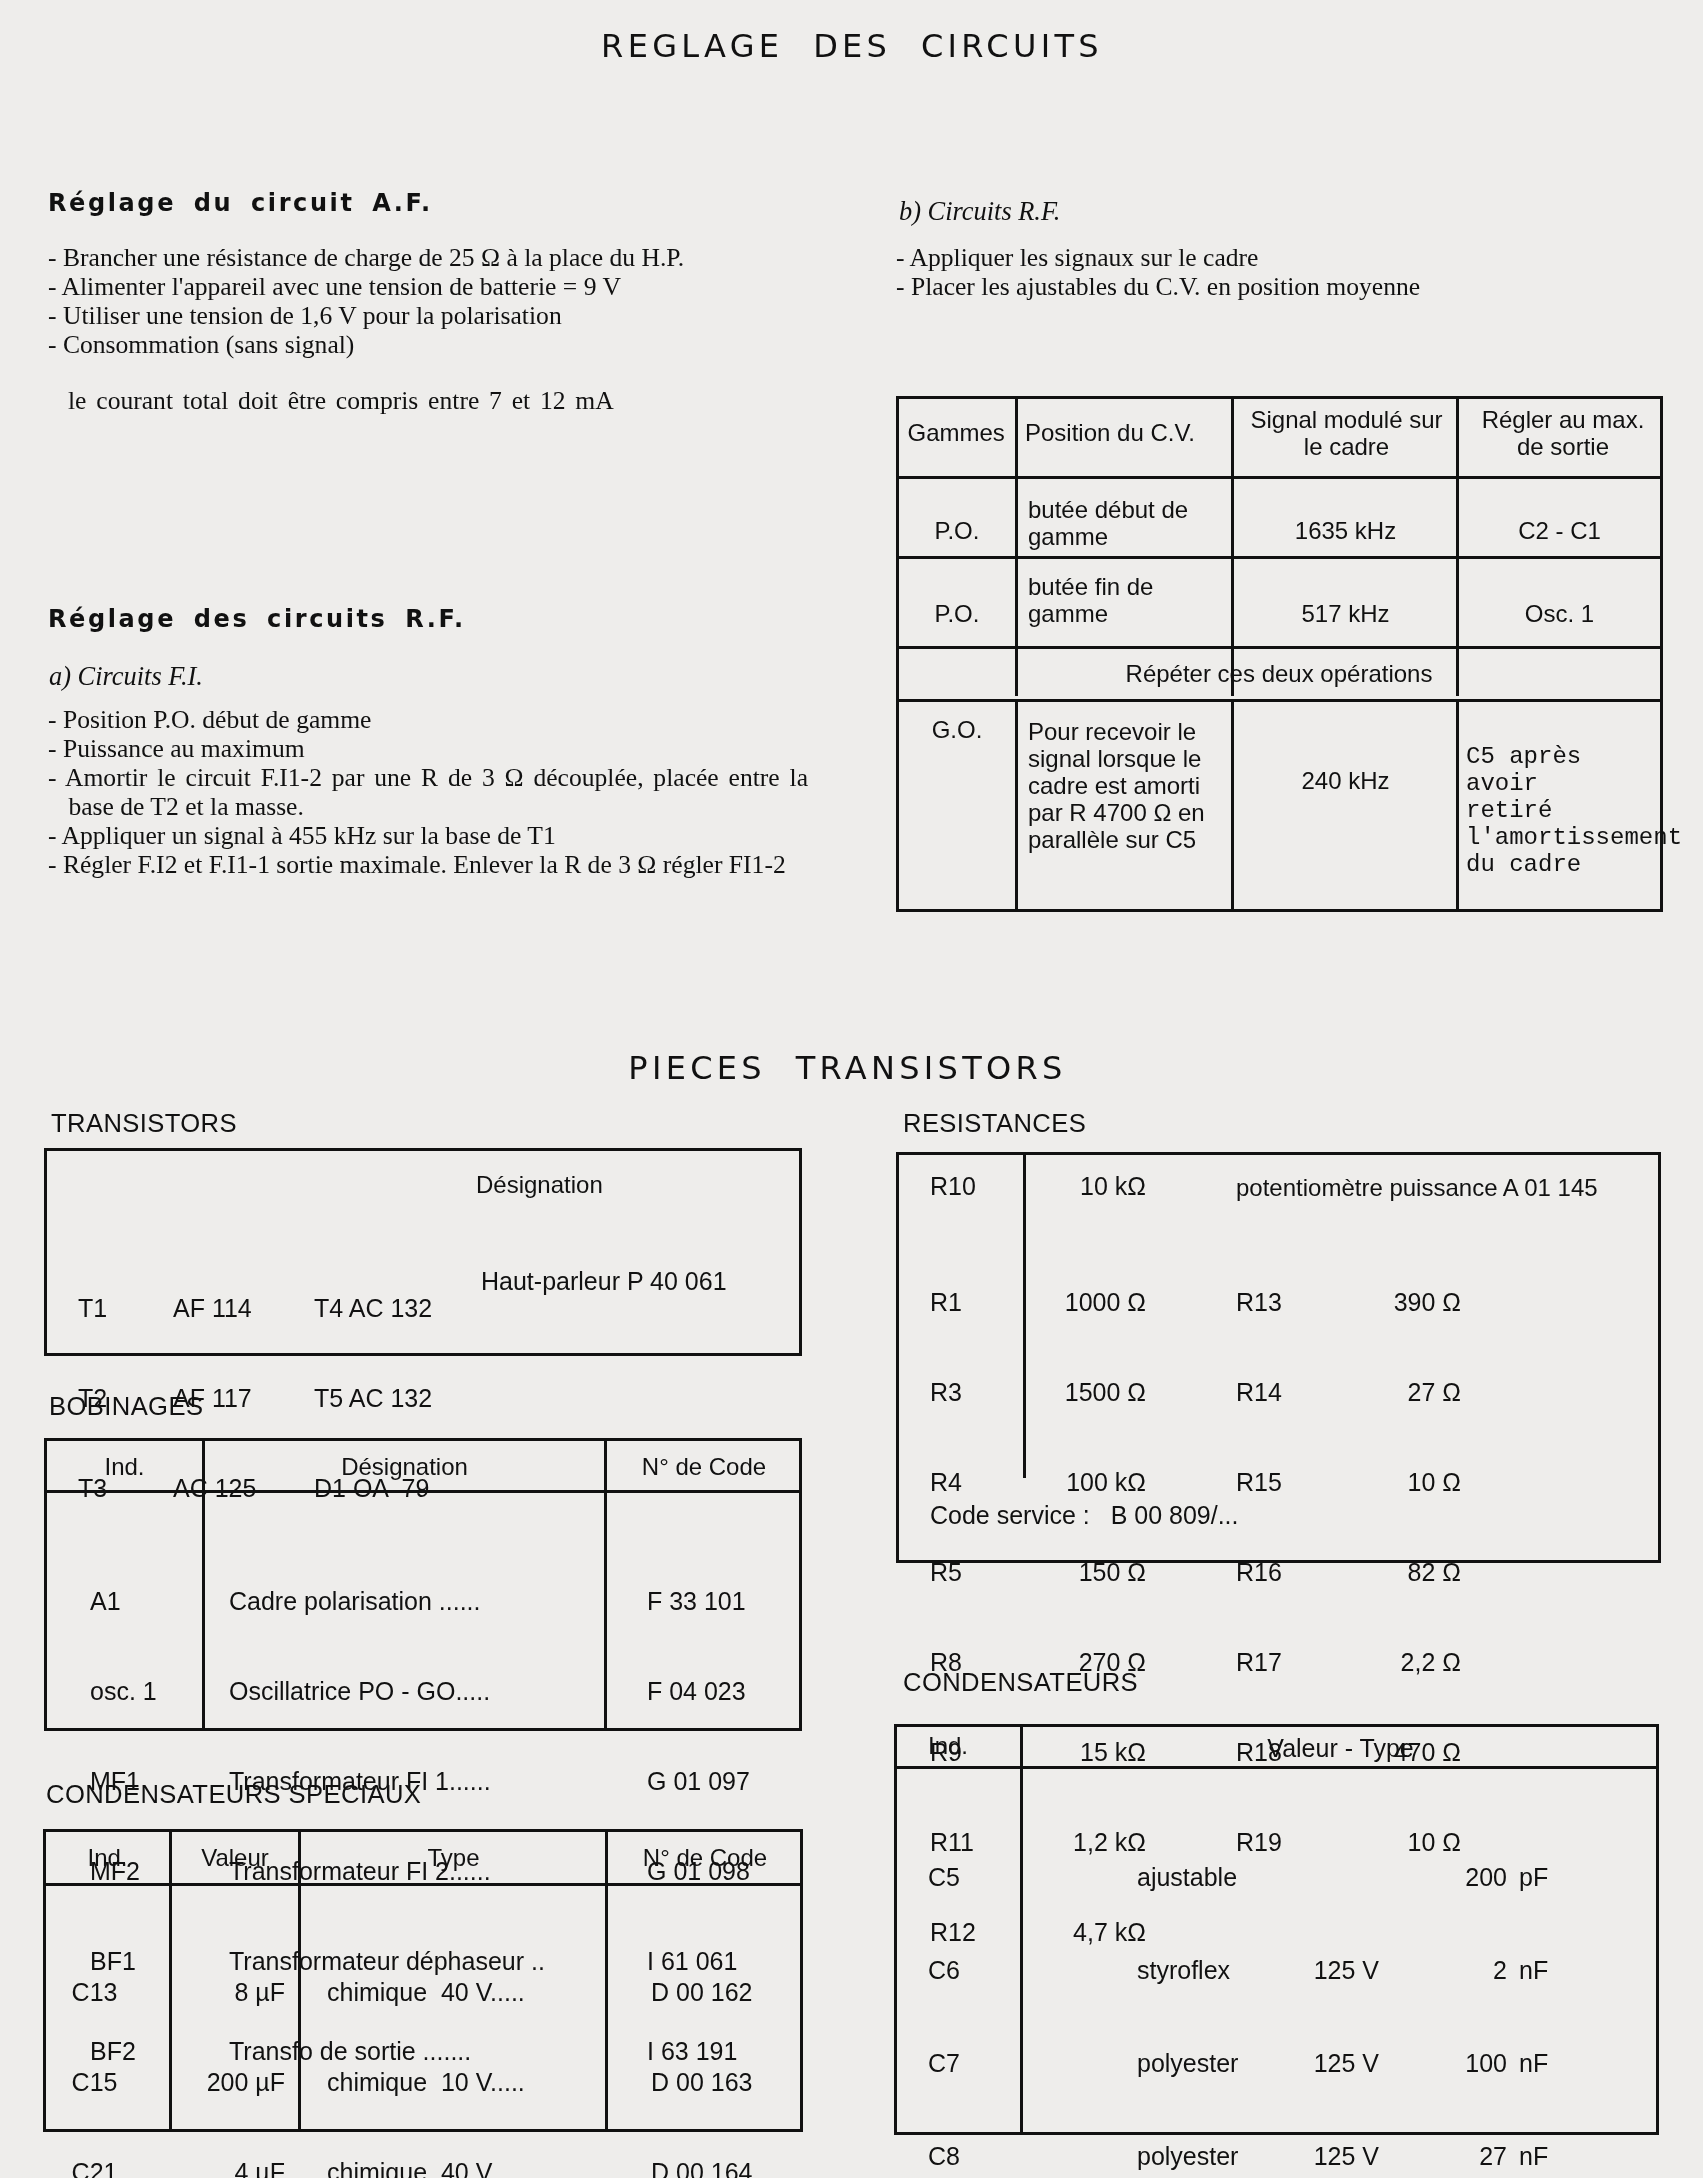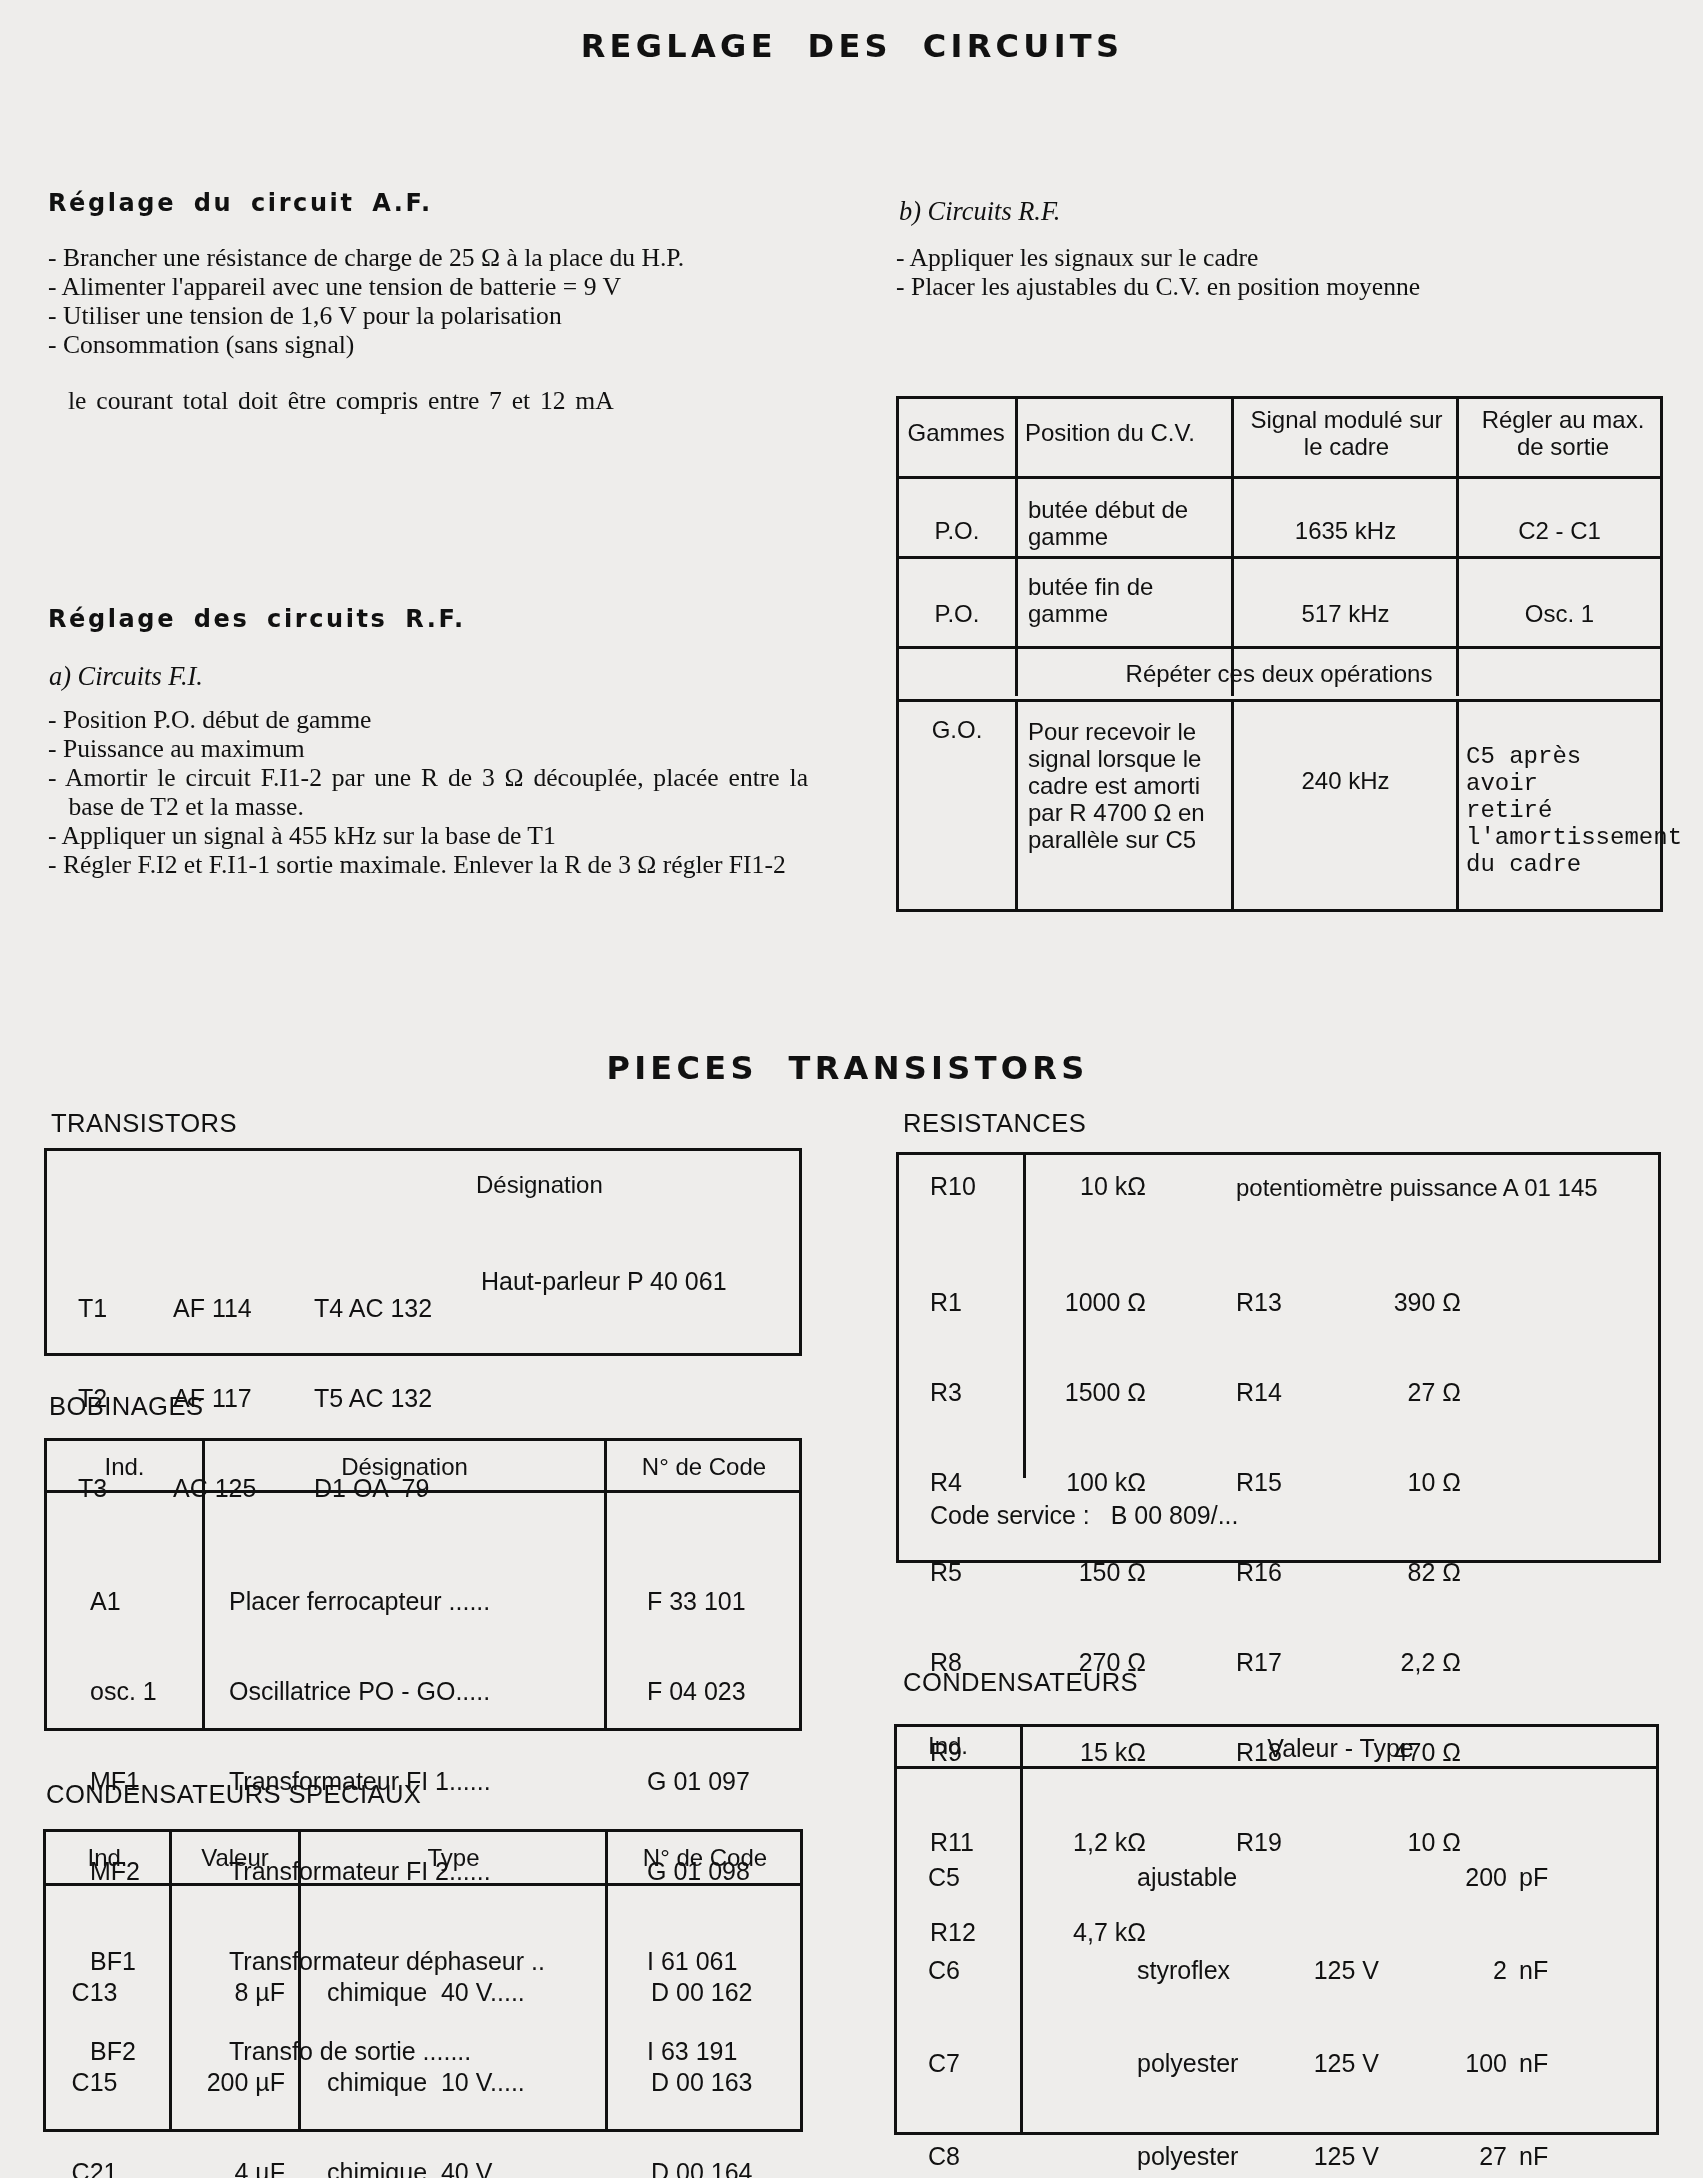--- a/index.html
+++ b/index.html
@@ -7,21 +7,21 @@
   body {
     background: #eeedeb;
     color: #111;
     font-family: "Liberation Sans", "DejaVu Sans", sans-serif;
     position: relative;
     overflow: hidden;
   }
   .abs { position: absolute; }
   .main-title {
     font-family: "DejaVu Sans", sans-serif;
-    font-weight: bold;
+    font-weight: normal;
     font-size: 32px;
     letter-spacing: 4.3px;
     word-spacing: 15.3px;
     text-align: center;
   }
   .sec-title {
     font-family: "DejaVu Sans", sans-serif;
     font-weight: bold;
     font-size: 24px;
     letter-spacing: 2.6px;
@@ -152,21 +152,21 @@
   <div class="abs center" style="left:560px;width:194px;top:12px;font-size:24px;">N° de Code</div>
   <div class="abs col" style="left:43px;top:85px;">
     <div>A1</div>
     <div>osc. 1</div>
     <div>MF1</div>
     <div>MF2</div>
     <div>BF1</div>
     <div>BF2</div>
   </div>
   <div class="abs col" style="left:182px;top:85px;">
-    <div>Placer ferrocapteur ......</div>
+    <div>Cadre polarisation ......</div>
     <div>Oscillatrice PO - GO.....</div>
     <div>Transformateur FI 1......</div>
     <div>Transformateur FI 2......</div>
     <div>Transformateur déphaseur ..</div>
     <div>Transfo de sortie .......</div>
   </div>
   <div class="abs col" style="left:600px;top:85px;">
     <div>F 33 101</div>
     <div>F 04 023</div>
     <div>G 01 097</div>

